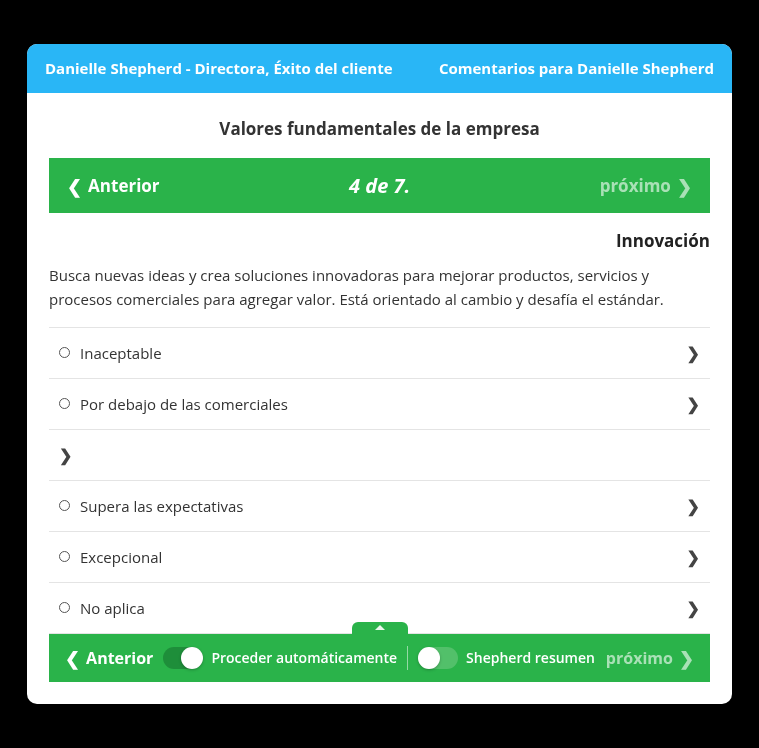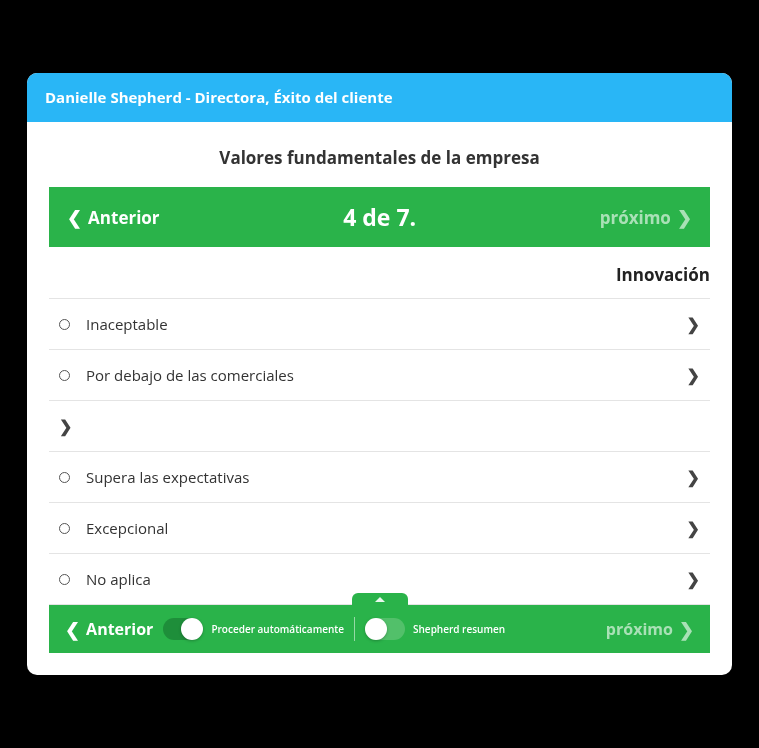--- a/index.html
+++ b/index.html
@@ -44,21 +44,21 @@
     display: flex;
     align-items: center;
     justify-content: space-between;
     padding: 14px 18px;
     font-weight: 700;
     font-size: 17px;
   }
   .nav-left, .nav-right { display: flex; align-items: center; gap: 6px; }
   .nav-left { cursor: pointer; }
   .nav-right { color: rgba(255,255,255,0.6); }
-  .nav-center { font-size: 23px; }
+  .nav-center { font-size: 20px; font-style: italic; }
   .chevron {
     font-size: 18px;
     line-height: 1;
   }
   .competency-title {
     text-align: right;
     font-weight: 700;
     font-size: 17px;
     color: #222;
     margin: 16px 0 12px;
@@ -73,21 +73,21 @@
   .option-row {
     display: flex;
     align-items: center;
     justify-content: space-between;
     padding: 14px 10px;
     border-bottom: 1px solid #e4e4e4;
     cursor: pointer;
     font-size: 15px;
     color: #333;
   }
-  .option-left { display: flex; align-items: center; gap: 16px; }
+  .option-left { display: flex; align-items: center; gap: 10px; }
   .radio {
     width: 11px; height: 11px;
     border: 1.5px solid #555;
     border-radius: 50%;
     display: inline-block;
     flex-shrink: 0;
   }
   .row-chevron {
     color: #444;
     font-weight: 700;
@@ -117,21 +117,21 @@
     font-weight: 700;
     font-size: 15px;
     gap: 10px;
   }
   .footer-bar .nav-left { font-size: 16px; }
   .toggle {
     display: flex;
     align-items: center;
     gap: 8px;
     font-weight: 600;
-    font-size: 10px;
+    font-size: 14px;
   }
   .switch {
     width: 40px; height: 22px;
     border-radius: 11px;
     position: relative;
     flex-shrink: 0;
   }
   .switch.on  { background: #1e8e3a; }
   .switch.off { background: #52c06a; }
   .knob {
@@ -172,39 +172,41 @@
     top: -1px;
   }
 </style>
 </head>
 <body>
 
 <div class="card">
 
   <div class="header">
     <div class="header-left">Danielle Shepherd - Directora, Éxito del cliente</div>
+    <div class="header-right">Comentarios para Danielle Shepherd</div>
   </div>
 
   <div class="body">
 
     <div class="section-title">Valores fundamentales de la empresa</div>
 
     <div class="nav-bar">
       <div class="nav-left">
         <span class="chevron">❮</span>
         <span>Anterior</span>
       </div>
       <div class="nav-center">4 de 7.</div>
       <div class="nav-right">
         <span>próximo</span>
         <span class="chevron">❯</span>
       </div>
     </div>
 
     <div class="competency-title">Innovación</div>
+    <div class="competency-desc">Busca nuevas ideas y crea soluciones innovadoras para mejorar productos, servicios y procesos comerciales para agregar valor. Está orientado al cambio y desafía el estándar.</div>
 
     <div class="options">
       <div class="option-row">
         <div class="option-left">
           <span class="radio"></span>
           <span>Inaceptable</span>
         </div>
         <span class="row-chevron">❯</span>
       </div>
       <div class="option-row">

